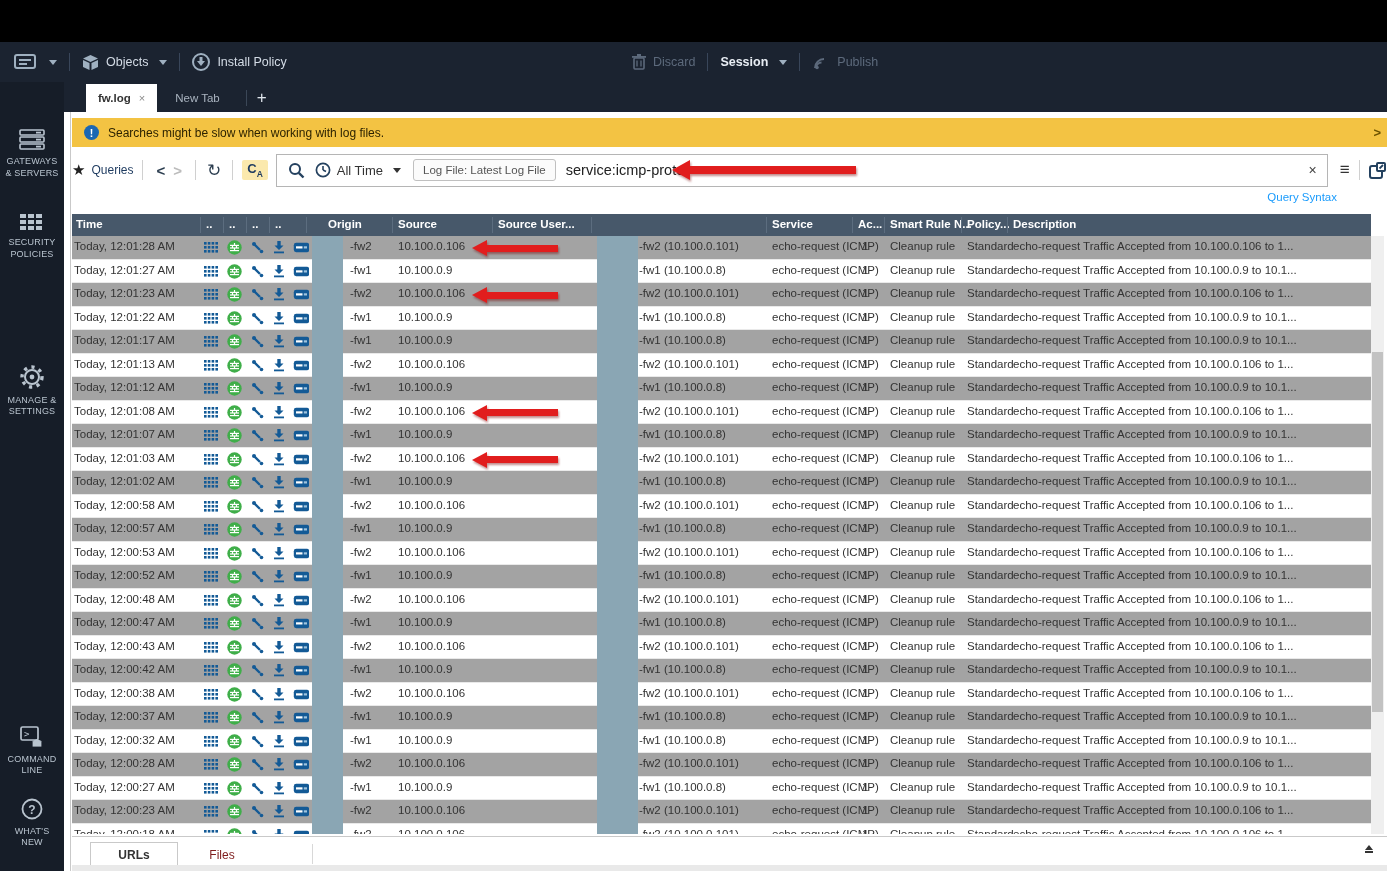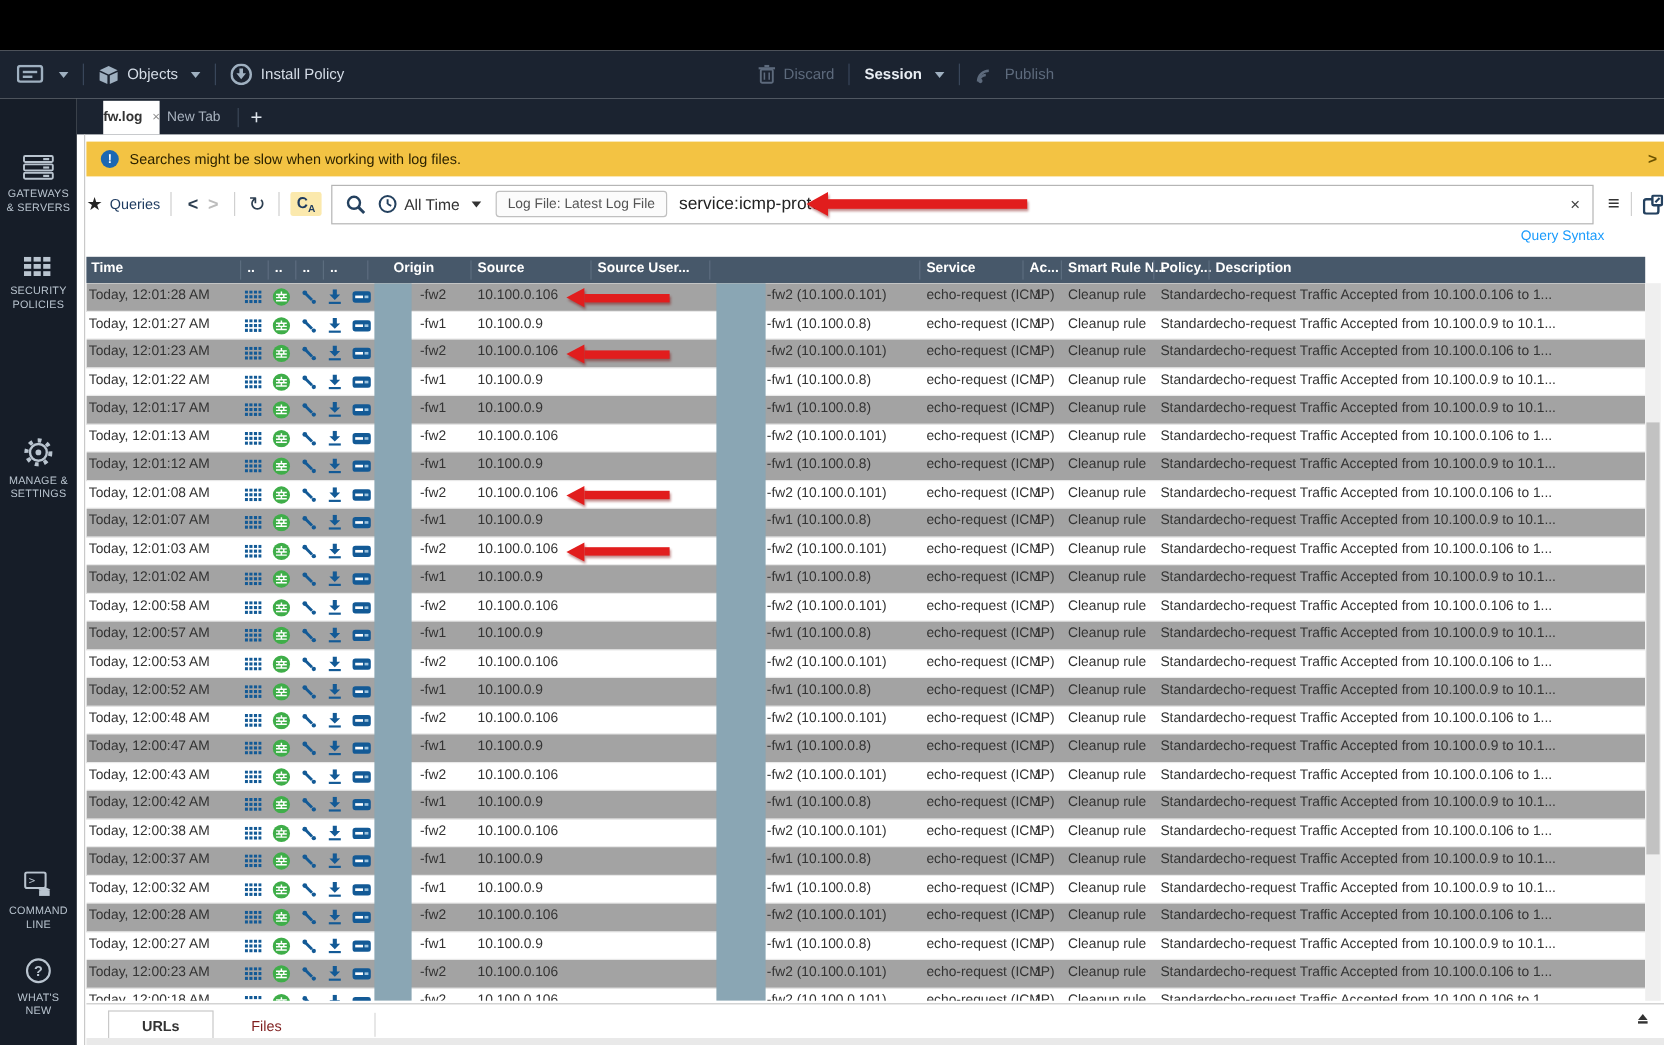--- a/index.html
+++ b/index.html
@@ -24,21 +24,21 @@
   .brand-line2 b { color:#fff; }
 
   
   .sidebar { position:absolute; left:0; top:82px; width:64px; height:789px; background:#161d28; }
   .side-item { width:64px; display:flex; flex-direction:column; align-items:center; justify-content:center; gap:6px; color:#b9c4cf; text-align:center; cursor:pointer; }
   .side-item .lbl { font-size:9px; line-height:1.25; letter-spacing:.2px; }
   .side-item.active { background:#5b2f3d; color:#fff; }
 
   
   .tabbar { position:absolute; left:64px; top:82px; width:1323px; height:30px; background:#1b2330; display:flex; align-items:flex-end; }
-  .tab { height:28px; display:flex; align-items:center; padding:0 0; font-size:11.5px; }
+  .tab { height:28px; display:flex; align-items:center; padding:0 12px; font-size:11.5px; }
   .tab.active { background:#fff; color:#333; font-weight:bold; margin-left:22px; }
   .tab.active .close { color:#8a8a8a; font-weight:normal; margin-left:8px; font-size:11px; }
   .tab.inactive { color:#a9b3bf; margin-left:6px; }
   .tab-sep { width:1px; height:16px; background:#3b4757; margin:0 10px 6px 14px; }
   .tab-plus { color:#dfe5ec; font-size:17px; margin-bottom:4px; }
 
   
   .content-edge { position:absolute; left:70px; top:112px; width:1px; height:759px; background:#c9c9c9; }
   .banner { position:absolute; left:72px; top:118px; width:1315px; height:29px; background:#f3c343; display:flex; align-items:center; font-size:12px; color:#2d2300; }
   .banner-icon { width:15px; height:15px; border-radius:50%; background:#1b67b3; color:#fff; font-size:10.5px; font-weight:bold; display:flex; align-items:center; justify-content:center; margin:0 9px 0 12px; }

